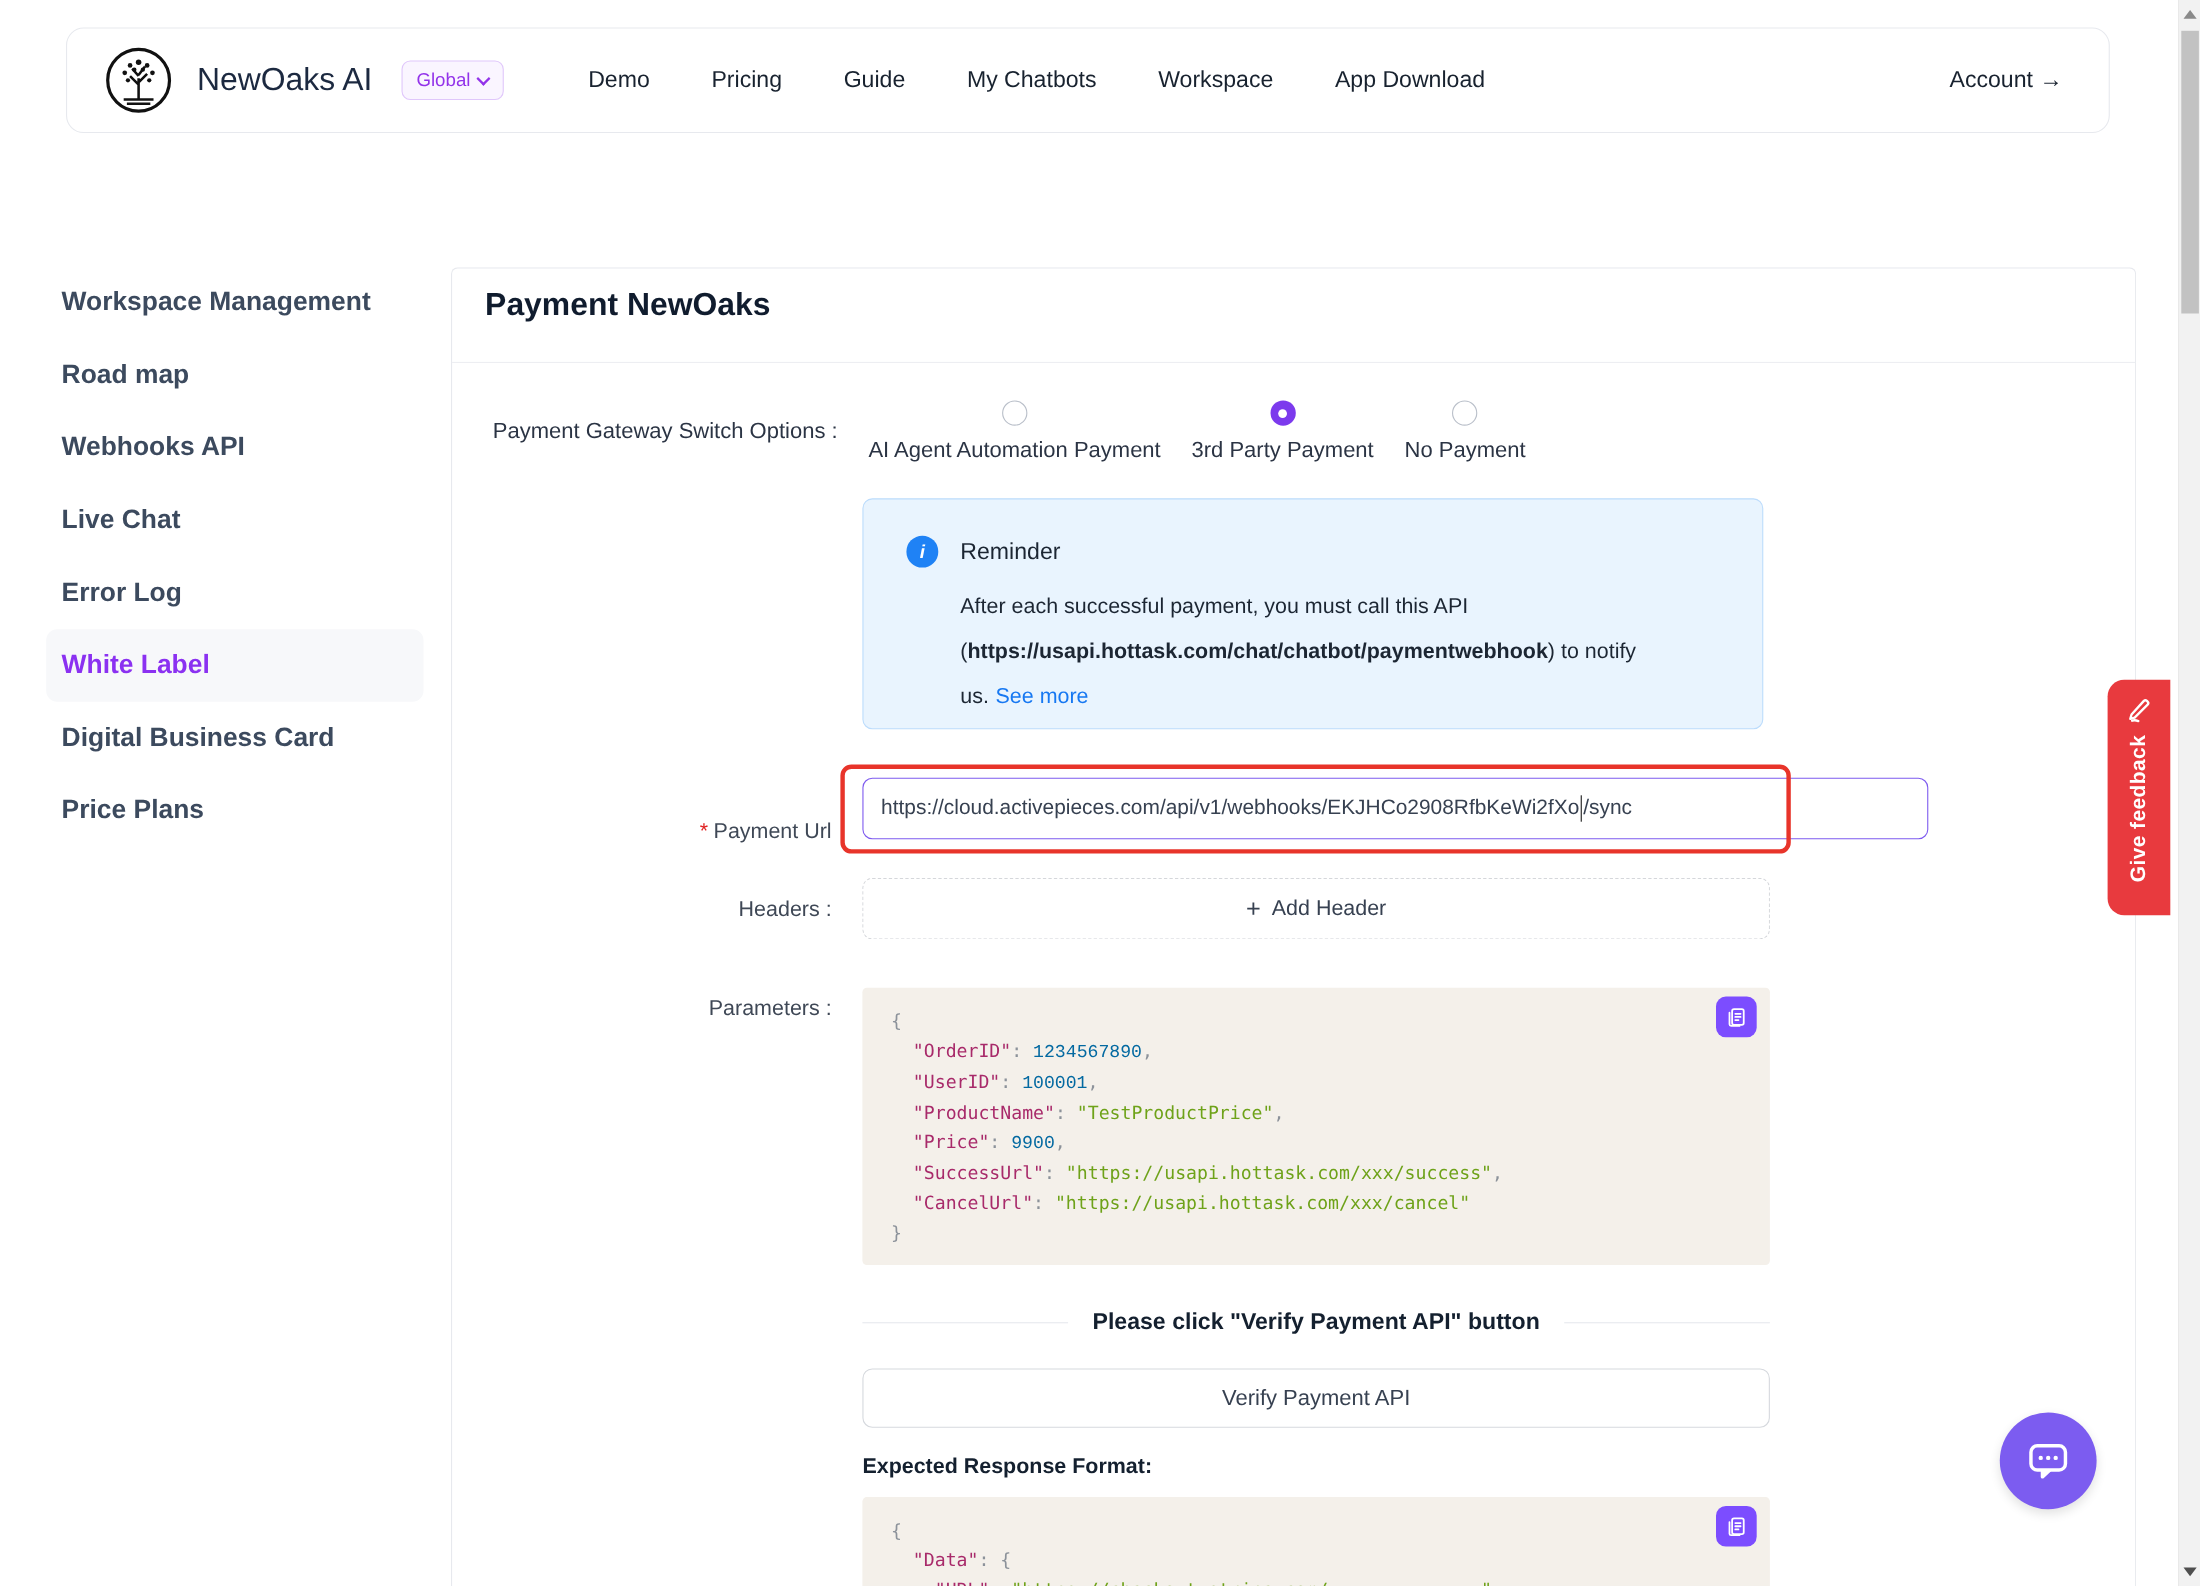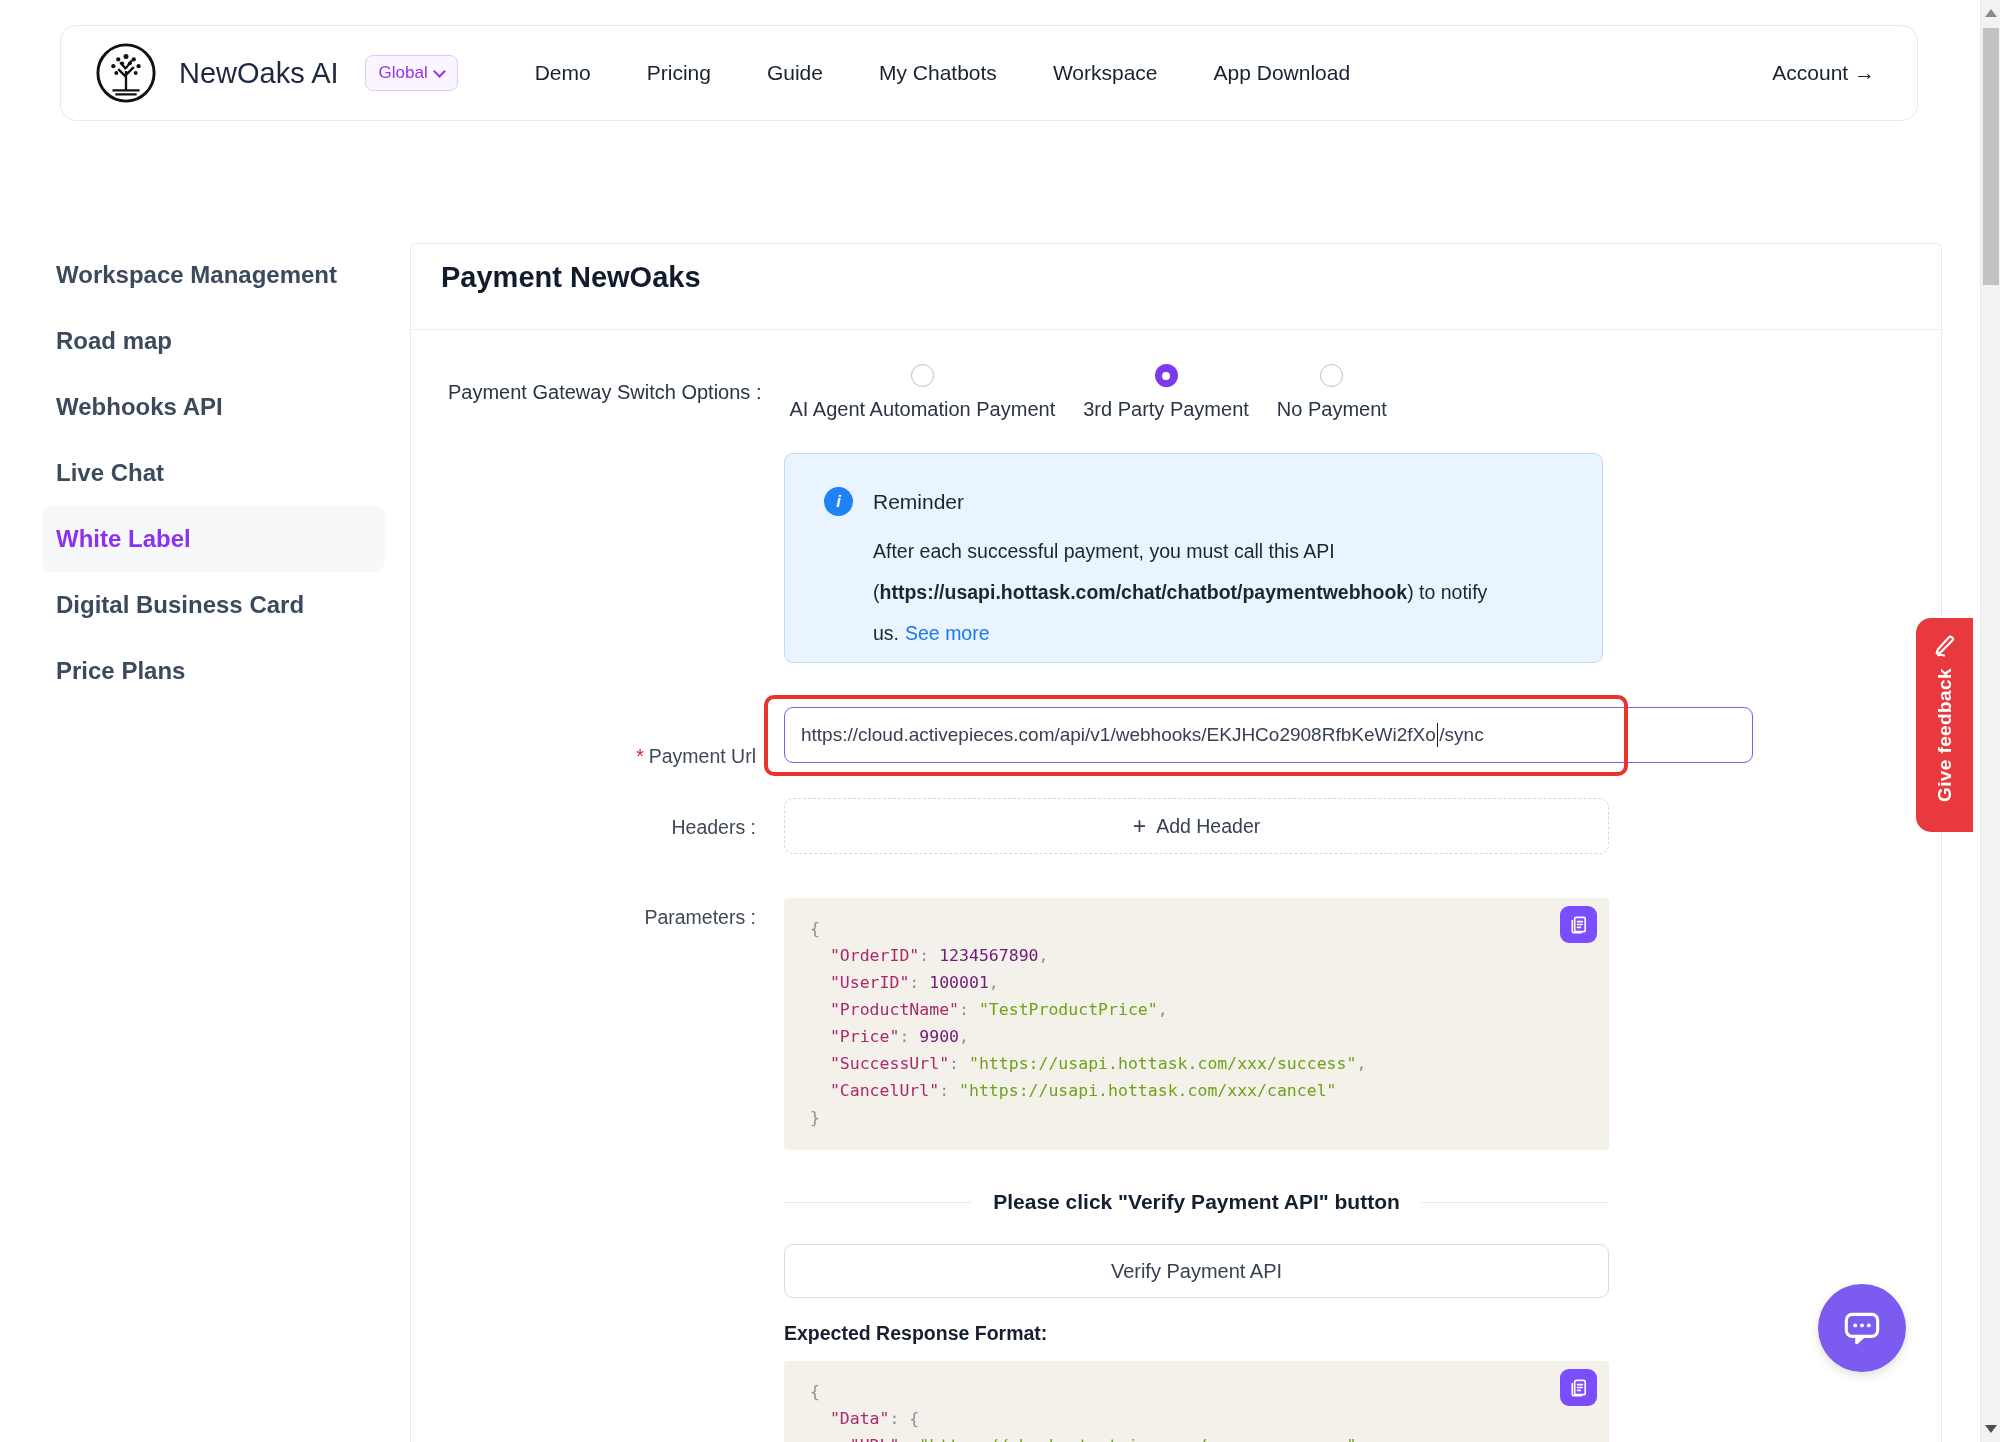--- a/index.html
+++ b/index.html
@@ -100,21 +100,21 @@
     position: absolute; left: 373px; width: 825px;
     background: #f4f0ea; border-radius: 4px;
     font-family: "DejaVu Sans Mono", monospace; font-size: 16.5px; line-height: 27px;
     padding: 17px 26px; color: #8c929a;
   }
   .code-params { top: 654px; height: 252px; }
   .code-response { top: 1117px; height: 300px; }
   .code-line { white-space: pre; }
   .tok-p { color: #8c929a; }
   .tok-k { color: #a82a6a; }
-  .tok-n { color: #701a75; }
+  .tok-n { color: #0369a1; font-family: Liberation Mono, monospace; }
   .tok-s { color: #6ea219; }
   .tok-w { color: transparent; }
   .copy-btn {
     position: absolute; top: 8px; right: 12px; width: 37px; height: 37px;
     background: #7c4dff; border-radius: 9px; display: flex; align-items: center; justify-content: center;
     cursor: pointer;
   }
 
   
   .verify-hint-row { position: absolute; left: 373px; top: 946px; width: 825px; display: flex; align-items: center; gap: 22px; }
@@ -190,20 +190,21 @@
       <div class="nav-item">App Download</div>
   </div>
   <div class="account">Account →</div>
 </div>
 
 <div class="sidebar">
   <div class="side-item">Workspace Management</div>
     <div class="side-item">Road map</div>
     <div class="side-item">Webhooks API</div>
     <div class="side-item">Live Chat</div>
+    <div class="side-item">Error Log</div>
     <div class="side-item active">White Label</div>
     <div class="side-item">Digital Business Card</div>
     <div class="side-item">Price Plans</div>
 </div>
 
 <div class="main-card">
   <div class="page-title">Payment NewOaks</div>
   <div class="title-divider"></div>
 
   <div class="gateway-row">

